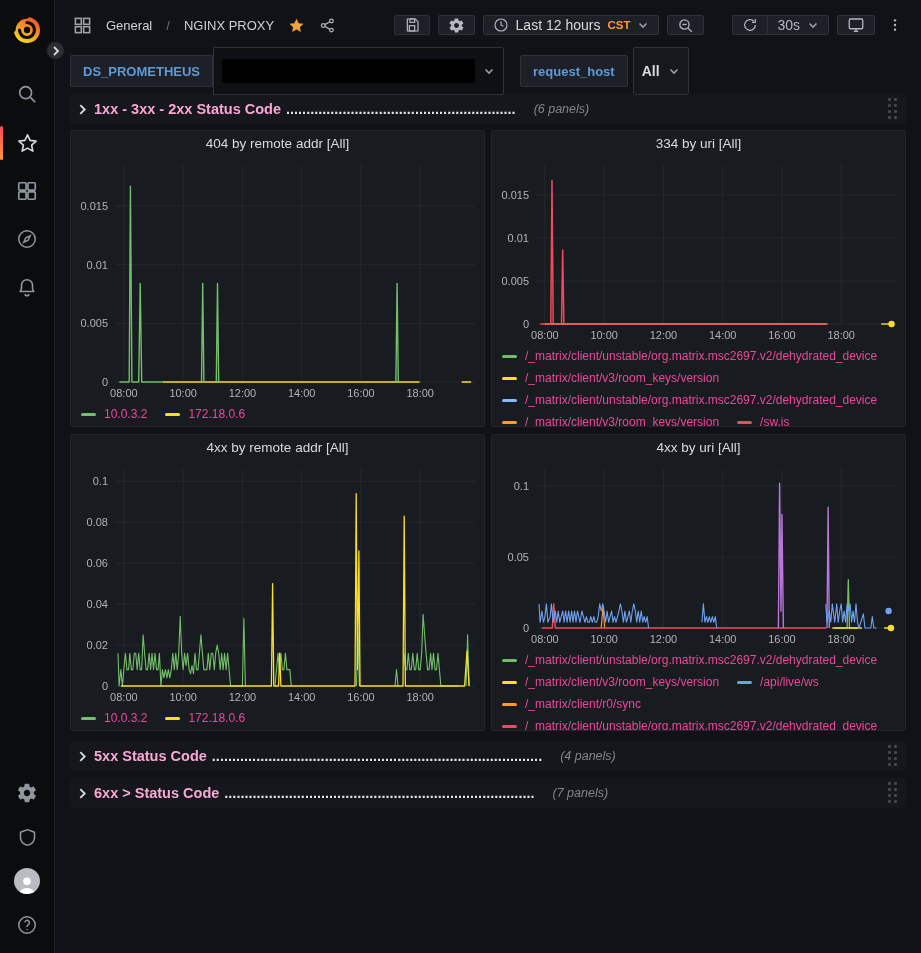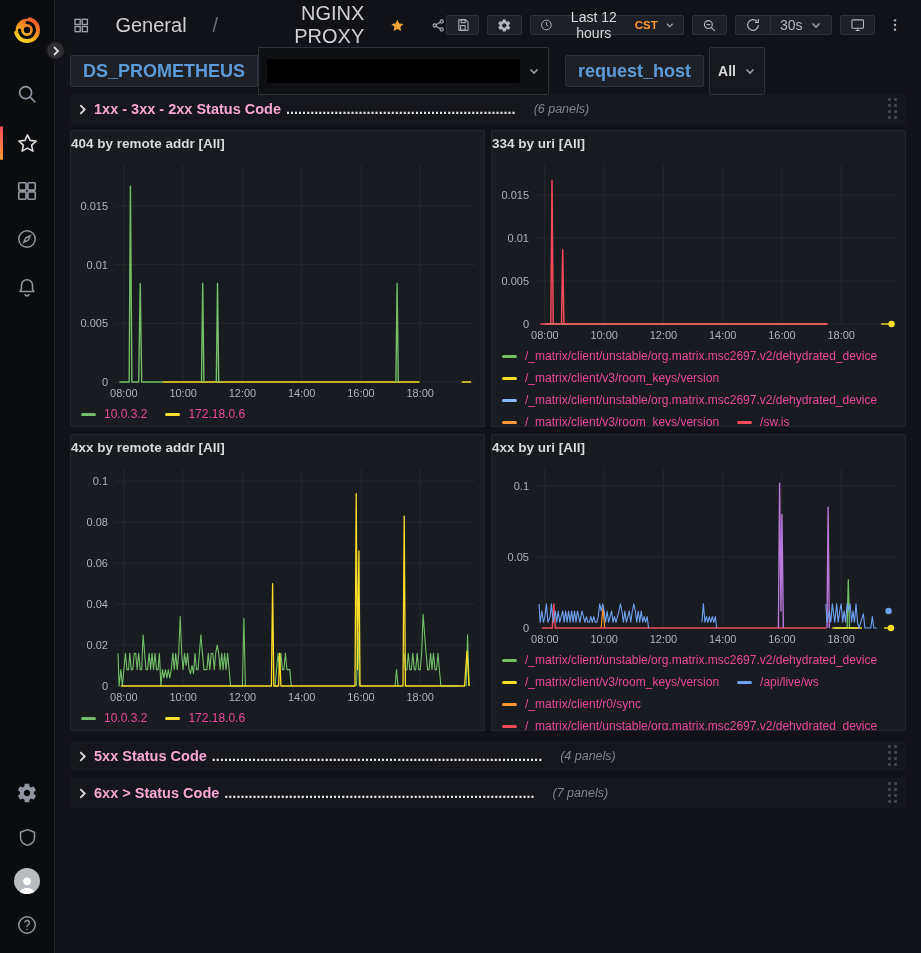--- a/index.html
+++ b/index.html
@@ -21,39 +21,39 @@
   .avatar-circle { width:26px; height:26px; border-radius:50%; background:#b9bdc1; display:flex; align-items:flex-end; justify-content:center; overflow:hidden; }
 
   .expand-btn { position:absolute; left:45px; top:40px; width:21px; height:21px; border-radius:50%;
                 background:#2c2d33; border:2px solid #111217; color:#d8d9da; z-index:9;
                 display:flex; align-items:center; justify-content:center; cursor:pointer; }
 
   
   .main { position:absolute; left:55px; top:0; width:866px; height:953px; }
 
   .topnav { height:50px; display:flex; align-items:center; padding:0 14px 0 18px; }
-  .crumb { display:flex; align-items:center; gap:26px; color:#d0d1d5; font-size:20px;text-align:right; }
+  .crumb { display:flex; align-items:center; gap:14px; color:#d0d1d5; font-size:13px;text-align:right; }
   .crumb .sep { color:#6e7077; }
   .crumb-link { cursor:pointer; }
   .nav-right { margin-left:auto; display:flex; align-items:center; gap:8px; }
   .tbtn { height:20px; min-width:32px; background:#1d2026; border:1px solid #2e3139; border-radius:2px;
           color:#b4b8be; display:flex; align-items:center; justify-content:center; gap:7px; padding:0 9px;
           font-size:14px; cursor:pointer; }
   .tbtn.noborder { background:transparent; border-color:transparent; }
   .time-label { color:#d8d9da; }
   .tz { color:#ff9830; font-size:11.5px; font-weight:bold; }
   .caret { color:#9ba0a6; }
-  .btn-group { display:flex; }
+  .btn-group { display:flex;margin-left:20px; }
   .btn-group .tbtn:first-child { border-right:none; border-radius:2px 0 0 2px; }
   .btn-group .tbtn:last-child { border-radius:0 2px 2px 0; }
 
   
   .submenu { height:42px; display:flex; align-items:center; padding:0 15px; gap:0; }
   .var-label { height:32px; display:flex; align-items:center; padding:0 12px; background:#1d2026;
-               border:1px solid #2e3139; border-radius:2px 0 0 2px; color:#5d9bd8; font-size:18px; font-weight:bold; cursor:default; }
+               border:1px solid #2e3139; border-radius:2px 0 0 2px; color:#5d9bd8; font-size:13px; font-weight:bold; cursor:default; }
   .var-value { height:48px; display:flex; align-items:center; gap:8px; padding:0 8px; background:#0e1014;
                border:1px solid #2e3139; border-radius:0 2px 2px 0; cursor:pointer; }
   .redacted { width:253px; height:24px; background:#000; border-radius:2px; }
   .var-gap { width:16px; }
   .var-value.simple { border-radius:0 2px 2px 0; color:#d8d9da; font-size:14px; font-weight:bold; }
 
   
   .dashboard { padding:2px 15px 0 15px; }
   .row-header { height:30px; display:flex; align-items:center; padding:0 6px 0 4px; cursor:pointer; border-radius:2px; }
   .row-header.dim-bg { background:#16171c; }
@@ -62,21 +62,21 @@
   .row-title { color:#f9a8d4; font-size:14.5px; font-weight:bold; white-space:nowrap; }
   .row-leader { color:#e0e1e5; font-size:14.5px; font-weight:bold; margin-left:5px; white-space:nowrap; overflow:hidden; max-width:360px; }
   .row-count { color:#80848b; font-size:12.5px; font-style:italic; margin-left:18px; white-space:nowrap; }
   .drag-handle { margin-left:auto; display:grid; grid-template-columns:repeat(2,4px); grid-auto-rows:4px; gap:2px; padding:2px; cursor:grab; }
   .drag-handle i { width:3px; height:3px; background:#43464c; border-radius:1px; }
   .mt8 { margin-top:8px; } .mt10 { margin-top:10px; } .mt7 { margin-top:7px; }
 
   .panel-grid { display:grid; grid-template-columns:1fr 1fr; gap:7px 6px; margin-top:6px; }
   .panel { height:297px; background:#181b1f; border:1px solid #23252b; border-radius:2px; overflow:hidden;
            display:flex; flex-direction:column; }
-  .panel-title { height:26px; line-height:26px; color:#d8d9da; font-size:13.5px; font-weight:700; cursor:pointer; }
+  .panel-title { height:26px; line-height:26px; text-align:center; color:#d8d9da; font-size:13.5px; font-weight:400; cursor:pointer; }
   .chart { width:100%; }
   .chart.tall { height:246px; }
   .chart.short { height:188px; }
   .legend { display:flex; flex-wrap:wrap; column-gap:18px; padding:0 10px; overflow:hidden; }
   .legend-item { display:flex; align-items:center; height:22px; max-width:100%; overflow:hidden; cursor:pointer; }
   .legend-swatch { flex:none; width:15px; height:3px; border-radius:2px; margin-right:8px; }
   .legend-label { color:#ec4899; font-size:12px; white-space:nowrap; overflow:hidden; }
 </style>
 </head>
 <body>

